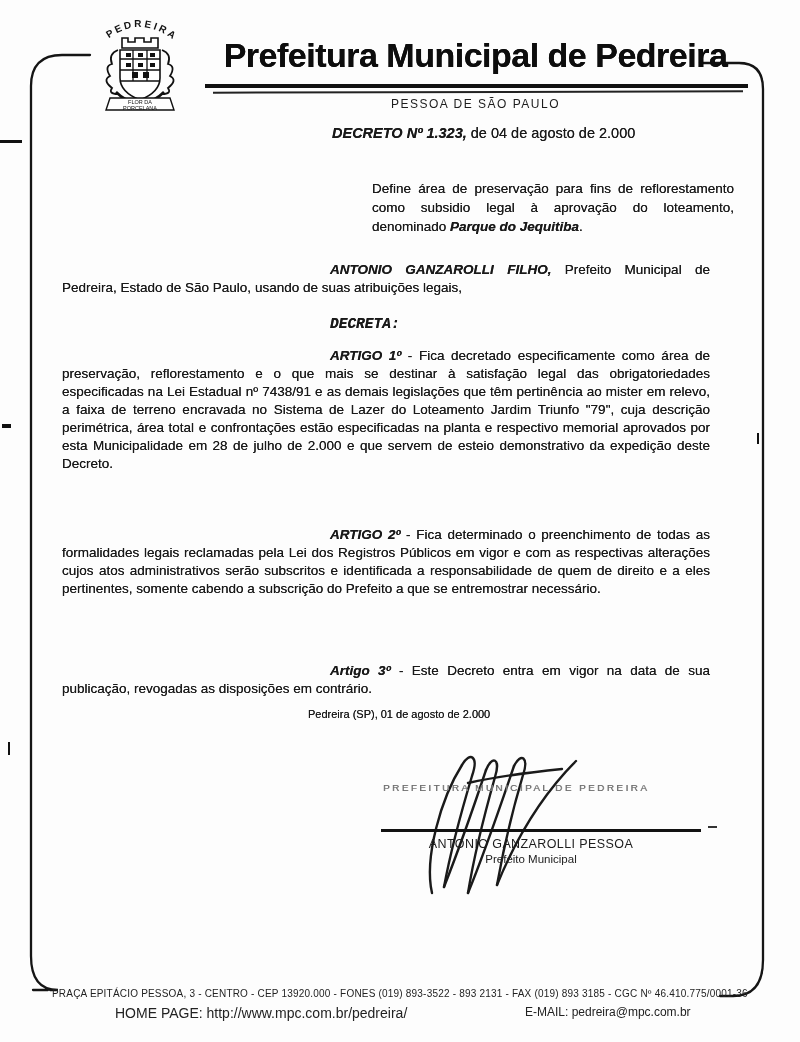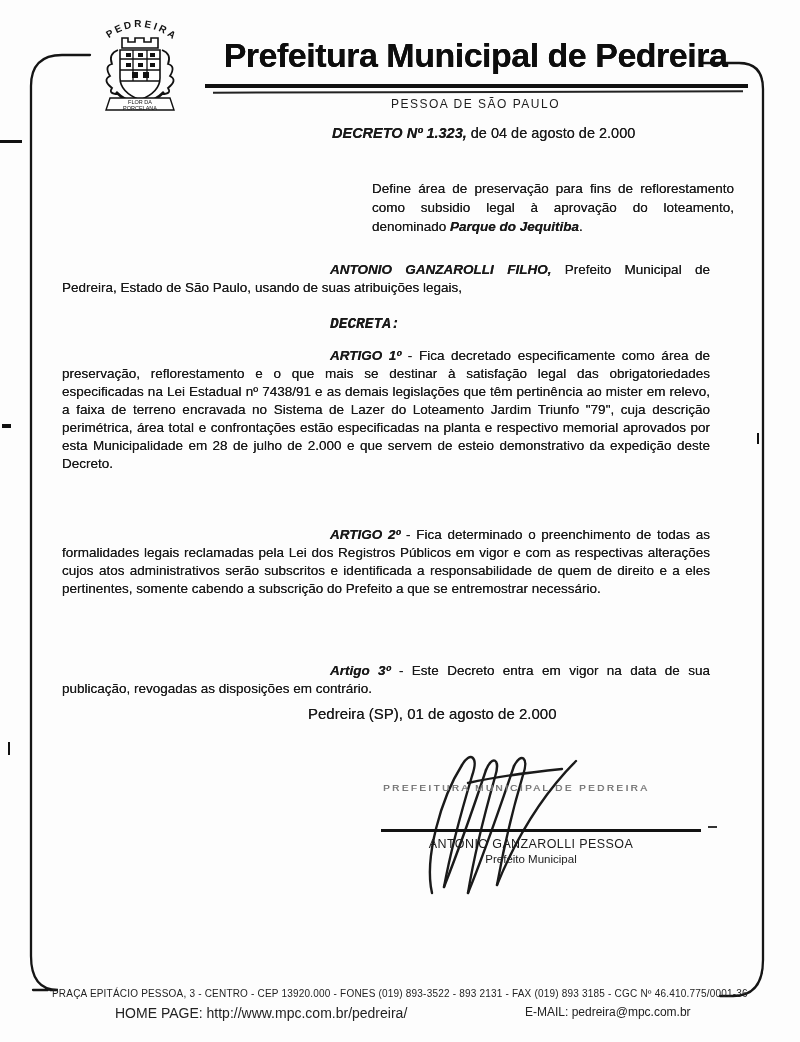--- a/index.html
+++ b/index.html
@@ -20,21 +20,21 @@
   .estado{left:203px;top:97px;width:545px;text-align:center;font-size:12px;letter-spacing:1.5px;color:#1d1d1d;}
   .body-txt{font-size:13.5px;line-height:18px;text-align:justify;color:#191919;text-shadow:0 0 .4px #333;}
   .bi{font-weight:bold;font-style:italic;}
   .decree-head{left:332px;top:124px;font-size:14.5px;}
   .summary{left:330px;top:179px;width:362px;line-height:19px;margin-left:42px;}
   .preamble{left:62px;top:261px;width:648px;text-indent:268px;}
   .decreta{left:330px;top:315px;font-size:14.5px;font-family:Liberation Mono, monospace;}
   .art1{left:62px;top:347px;width:648px;text-indent:268px;}
   .art2{left:62px;top:526px;width:648px;text-indent:268px;}
   .art3{left:62px;top:650px;width:648px;text-indent:268px;margin-top:12px;}
-  .dateline{left:308px;top:705px;font-size:15px;}
+  .dateline{left:308px;top:705px;font-size:11px;}
   .stamp{
     left:383px;top:782px;width:330px;font-size:10px;letter-spacing:2.4px;
     color:#6f6f6f;white-space:nowrap;transform:scaleY(.95);
     text-shadow:.5px 0 0 #9a9a9a;
   }
   .sig-line{left:381px;top:829px;width:320px;height:2.5px;background:#121212;}
   .sig-dash{left:708px;top:826px;width:9px;height:2px;background:#333;}
   .sig-name{left:381px;top:837px;width:300px;text-align:center;font-size:12.5px;letter-spacing:.4px;color:#1c1c1c;}
   .sig-role{left:381px;top:853px;width:300px;text-align:center;font-size:11.5px;color:#222;}
   .footer1{left:52px;top:988px;width:576px;text-align:center;font-size:10px;letter-spacing:.2px;color:#222;white-space:nowrap;}

